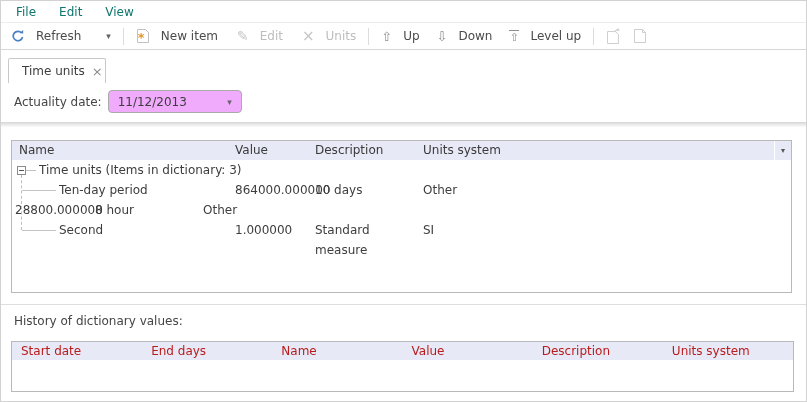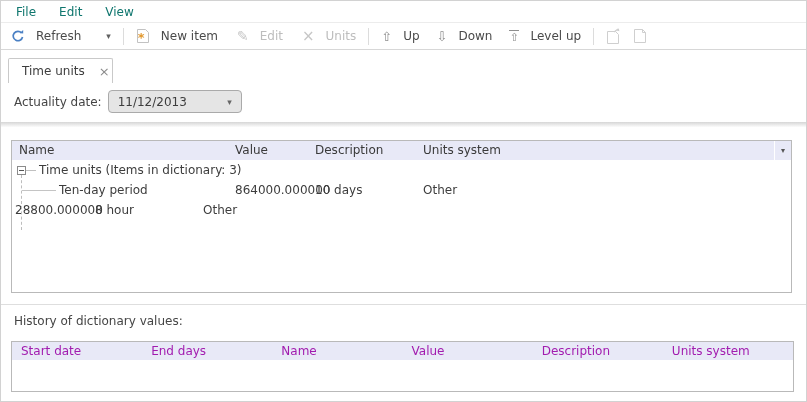--- a/index.html
+++ b/index.html
@@ -20,27 +20,27 @@
   .glyph-icon{font-size:14px;line-height:1;color:#9a9a9a;}
   .disabled .glyph-icon{color:#c6c6c6;}
   .arrow-glyph{font-size:13px;color:#8f8f8f;line-height:1;}
   .levelup-icon{display:inline-flex;flex-direction:column;align-items:center;line-height:1;}
   .levelup-icon .bar{width:10px;height:1px;background:#8f8f8f;margin-bottom:1px;}
   .doc-wrap{position:relative;display:inline-block;width:14px;height:16px;}
   .doc-wrap .star{position:absolute;left:2px;top:3px;color:#e2992f;font-size:13px;font-weight:bold;line-height:1;}
 
   
   .tabstrip{height:33px;display:flex;align-items:flex-end;padding-left:7px;background:#fff;}
-  .tab{height:25px;display:flex;align-items:center;gap:14px;padding:0 2px 0 13px;border:1px solid #c9c9c9;border-bottom:none;border-radius:2px 2px 0 0;background:#fff;}
+  .tab{height:25px;display:flex;align-items:center;gap:7px;padding:0 2px 0 13px;border:1px solid #c9c9c9;border-bottom:none;border-radius:2px 2px 0 0;background:#fff;}
   .tab-close{color:#8a8a8a;font-size:13px;line-height:1;cursor:default;}
 
   
   .filter-row{margin:7px 0 0 13px;display:flex;align-items:center;height:23px;}
   .filter-label{margin-right:6px;color:#454545;}
-  .combobox{width:134px;height:23px;border:1px solid #aaa;border-radius:4px;display:flex;align-items:center;justify-content:space-between;padding:0 9px;cursor:default;background:#e5e5e5;text-align:right;}
+  .combobox{width:134px;height:23px;border:1px solid #aaa;border-radius:4px;display:flex;align-items:center;justify-content:space-between;padding:0 9px;cursor:default;background:#f0abfc;text-align:right;}
   .combobox .caret{margin-left:0;font-size:9px;color:#666;}
 
   .divider{height:5px;margin-top:9px;background:linear-gradient(#d6d6d6,#fbfbfb);}
 
   
   .grid{margin:13px 0 0 10px;width:781px;height:153px;border:1px solid #b9b9b9;background:#fff;}
   .grid-header{display:flex;height:19px;line-height:19px;background:#e8e9f7;color:#3a3a3a;}
   .gh{overflow:hidden;cursor:default;}
   .gh-name{width:220px;padding-left:7px;}
   .gh-value{width:80px;padding-left:3px;}
@@ -59,21 +59,21 @@
   .group-dash{width:10px;height:1px;background:#c0c0c0;margin-left:0;flex:none;}
   .group-label{margin-left:3px;}
   .child-connector{position:absolute;left:10px;top:10px;width:34px;border-top:1px solid #c4c4c4;}
   .child-name{margin-left:47px;display:inline-block;}
 
   .splitter{margin-top:11px;height:1px;background:#dedede;}
   .history-label{margin:9px 0 0 13px;color:#454545;}
 
   
   .history-grid{margin:13px 0 0 10px;width:783px;height:51px;border:1px solid #b9b9b9;background:#fff;}
-  .hg-header{display:flex;height:18px;line-height:18px;background:#e8e9f7;color:#a21caf;}
+  .hg-header{display:flex;height:18px;line-height:18px;background:#e8e9f7;color:#b91c1c;}
   .hg-col{flex:1;padding-left:9px;overflow:hidden;cursor:default;}
 
   svg{display:block;}
 </style>
 </head>
 <body>
 
 <div class="window">
 
   <div class="menubar">
@@ -186,20 +186,29 @@
         </span>
         <span class="gc-value">864000.000000</span>
         <span class="gc-desc">10 days</span>
         <span class="gc-units">Other</span>
       </div>
       <div class="grow">
         <span class="gc-value">28800.000000</span>
         <span class="gc-desc">8 hour</span>
         <span class="gc-units">Other</span>
       </div>
+      <div class="grow">
+        <span class="gc-name">
+          <span class="child-connector"></span>
+          <span class="child-name">Second</span>
+        </span>
+        <span class="gc-value">1.000000</span>
+        <span class="gc-desc">Standard measure</span>
+        <span class="gc-units">SI</span>
+      </div>
     </div>
   </div>
 
   <div class="splitter"></div>
 
   <div class="history-label">History of dictionary values:</div>
 
   <div class="history-grid">
     <div class="hg-header">
       <span class="hg-col">Start date</span>

